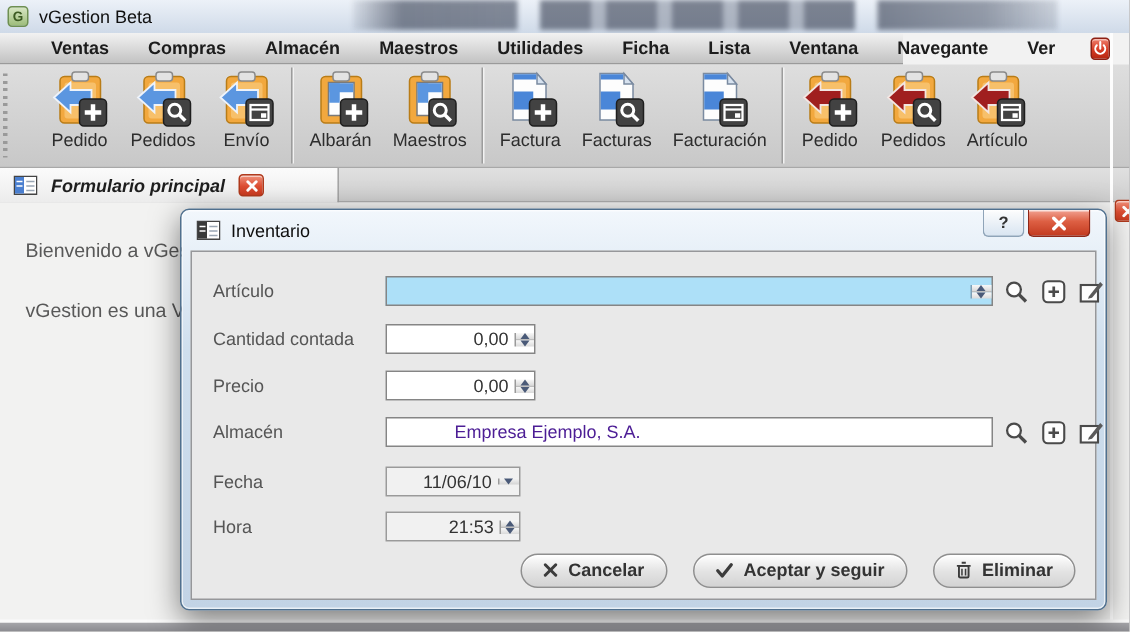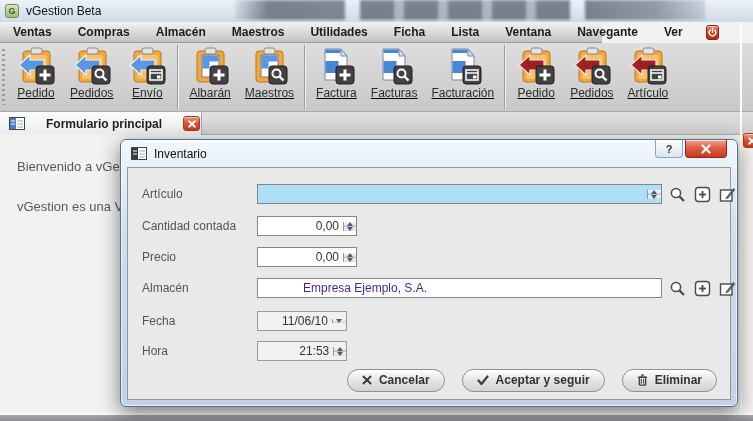--- a/index.html
+++ b/index.html
@@ -15,45 +15,45 @@
   #titlebar .title{position:absolute;left:26px;top:0;line-height:22px;font-size:12px;color:#101010;}
   .bg-artifact{position:absolute;top:0;height:20px;filter:blur(1.6px);opacity:.85;}
   .bg-artifact.a1{left:235px;width:110px;background:linear-gradient(90deg,rgba(72,80,98,.1),rgba(72,80,98,.8) 30%,rgba(72,80,98,.75));}
   .bg-artifact.a2{left:360px;width:210px;background:repeating-linear-gradient(90deg,rgba(72,80,98,.8) 0 34px,rgba(150,158,172,.8) 34px 44px);}
   .bg-artifact.a3{left:585px;width:120px;background:linear-gradient(90deg,rgba(72,80,98,.8),rgba(110,118,134,.8) 60%,rgba(72,80,98,.2));}
 
   
   #menubar{position:absolute;left:0;top:22px;width:602px;height:21px;
     background:linear-gradient(180deg,#f2f2f2,#d8d8d8 55%,#c2c2c2);
     border-bottom:1px solid #9a9a9a;box-sizing:border-box;
-    display:flex;align-items:center;padding-left:0;}
+    display:flex;align-items:center;padding-left:21px;}
   .menu-item{padding:0 13px;font-size:12px;font-weight:600;color:#1c1c1c;line-height:20px;cursor:default;}
   #power-btn{margin-left:10px;width:17px;height:15px;border-radius:3px;
     background:linear-gradient(180deg,#ef7f6d,#d63b24 55%,#b72812);
     border:1px solid #8d2013;box-sizing:border-box;display:flex;align-items:center;justify-content:center;
     box-shadow:inset 0 1px 0 rgba(255,255,255,.5);}
 
   
   #toolbar{position:absolute;left:0;top:43px;width:753px;height:69px;
     background:linear-gradient(180deg,#dedede,#c8c8c8);
     border-bottom:1px solid #a8a8a8;box-sizing:border-box;
-    display:flex;align-items:flex-start;padding-left:9px;text-decoration:underline;}
+    display:flex;align-items:flex-start;padding-left:26px;}
   #toolbar .grip{position:absolute;left:2px;top:6px;bottom:6px;width:3px;
     background:repeating-linear-gradient(180deg,#9a9a9a 0 2px,transparent 2px 5px);}
   .tool-btn{display:flex;flex-direction:column;align-items:center;padding:3px 7px 0 7px;cursor:default;}
   .tool-btn svg{width:40px;height:40px;}
   .tool-label{font-size:12px;color:#2d2d2d;margin-top:0px;white-space:nowrap;}
   .tool-sep{width:0;border-left:1px solid #9c9c9c;border-right:1px solid #f2f2f2;margin:2px 3px;align-self:stretch;}
 
   
   #tabbar{position:absolute;left:0;top:112px;width:753px;height:23px;
     background:linear-gradient(180deg,#e0e0e0,#cecece);border-bottom:1px solid #aeaeae;box-sizing:border-box;}
-  #active-tab{position:absolute;left:0;top:0;height:23px;width:202px;
+  #active-tab{position:absolute;left:0;top:0;height:23px;width:226px;
     background:linear-gradient(180deg,#fbfbfb,#ececec);border-right:1px solid #a5a5a5;box-sizing:border-box;
-    display:flex;align-items:center;gap:21px;padding-left:9px;}
+    display:flex;align-items:center;gap:9px;padding-left:9px;font-style:italic;}
   #active-tab .tab-label{font-size:12px;font-weight:700;color:#1e1e1e;}
   .close-badge{width:17px;height:15px;border-radius:3px;
     background:linear-gradient(180deg,#f0927c,#dd4e33 55%,#c93a1f);
     border:1px solid #b03a1d;box-sizing:border-box;display:flex;align-items:center;justify-content:center;
     box-shadow:inset 0 1px 0 rgba(255,255,255,.55);}
 
   
   #content{position:absolute;left:0;top:135px;width:753px;height:278px;background:#f2f2f1;}
   .welcome-line{position:absolute;left:17px;font-size:13px;color:#585858;}
   .welcome-line.l1{top:24px;}

